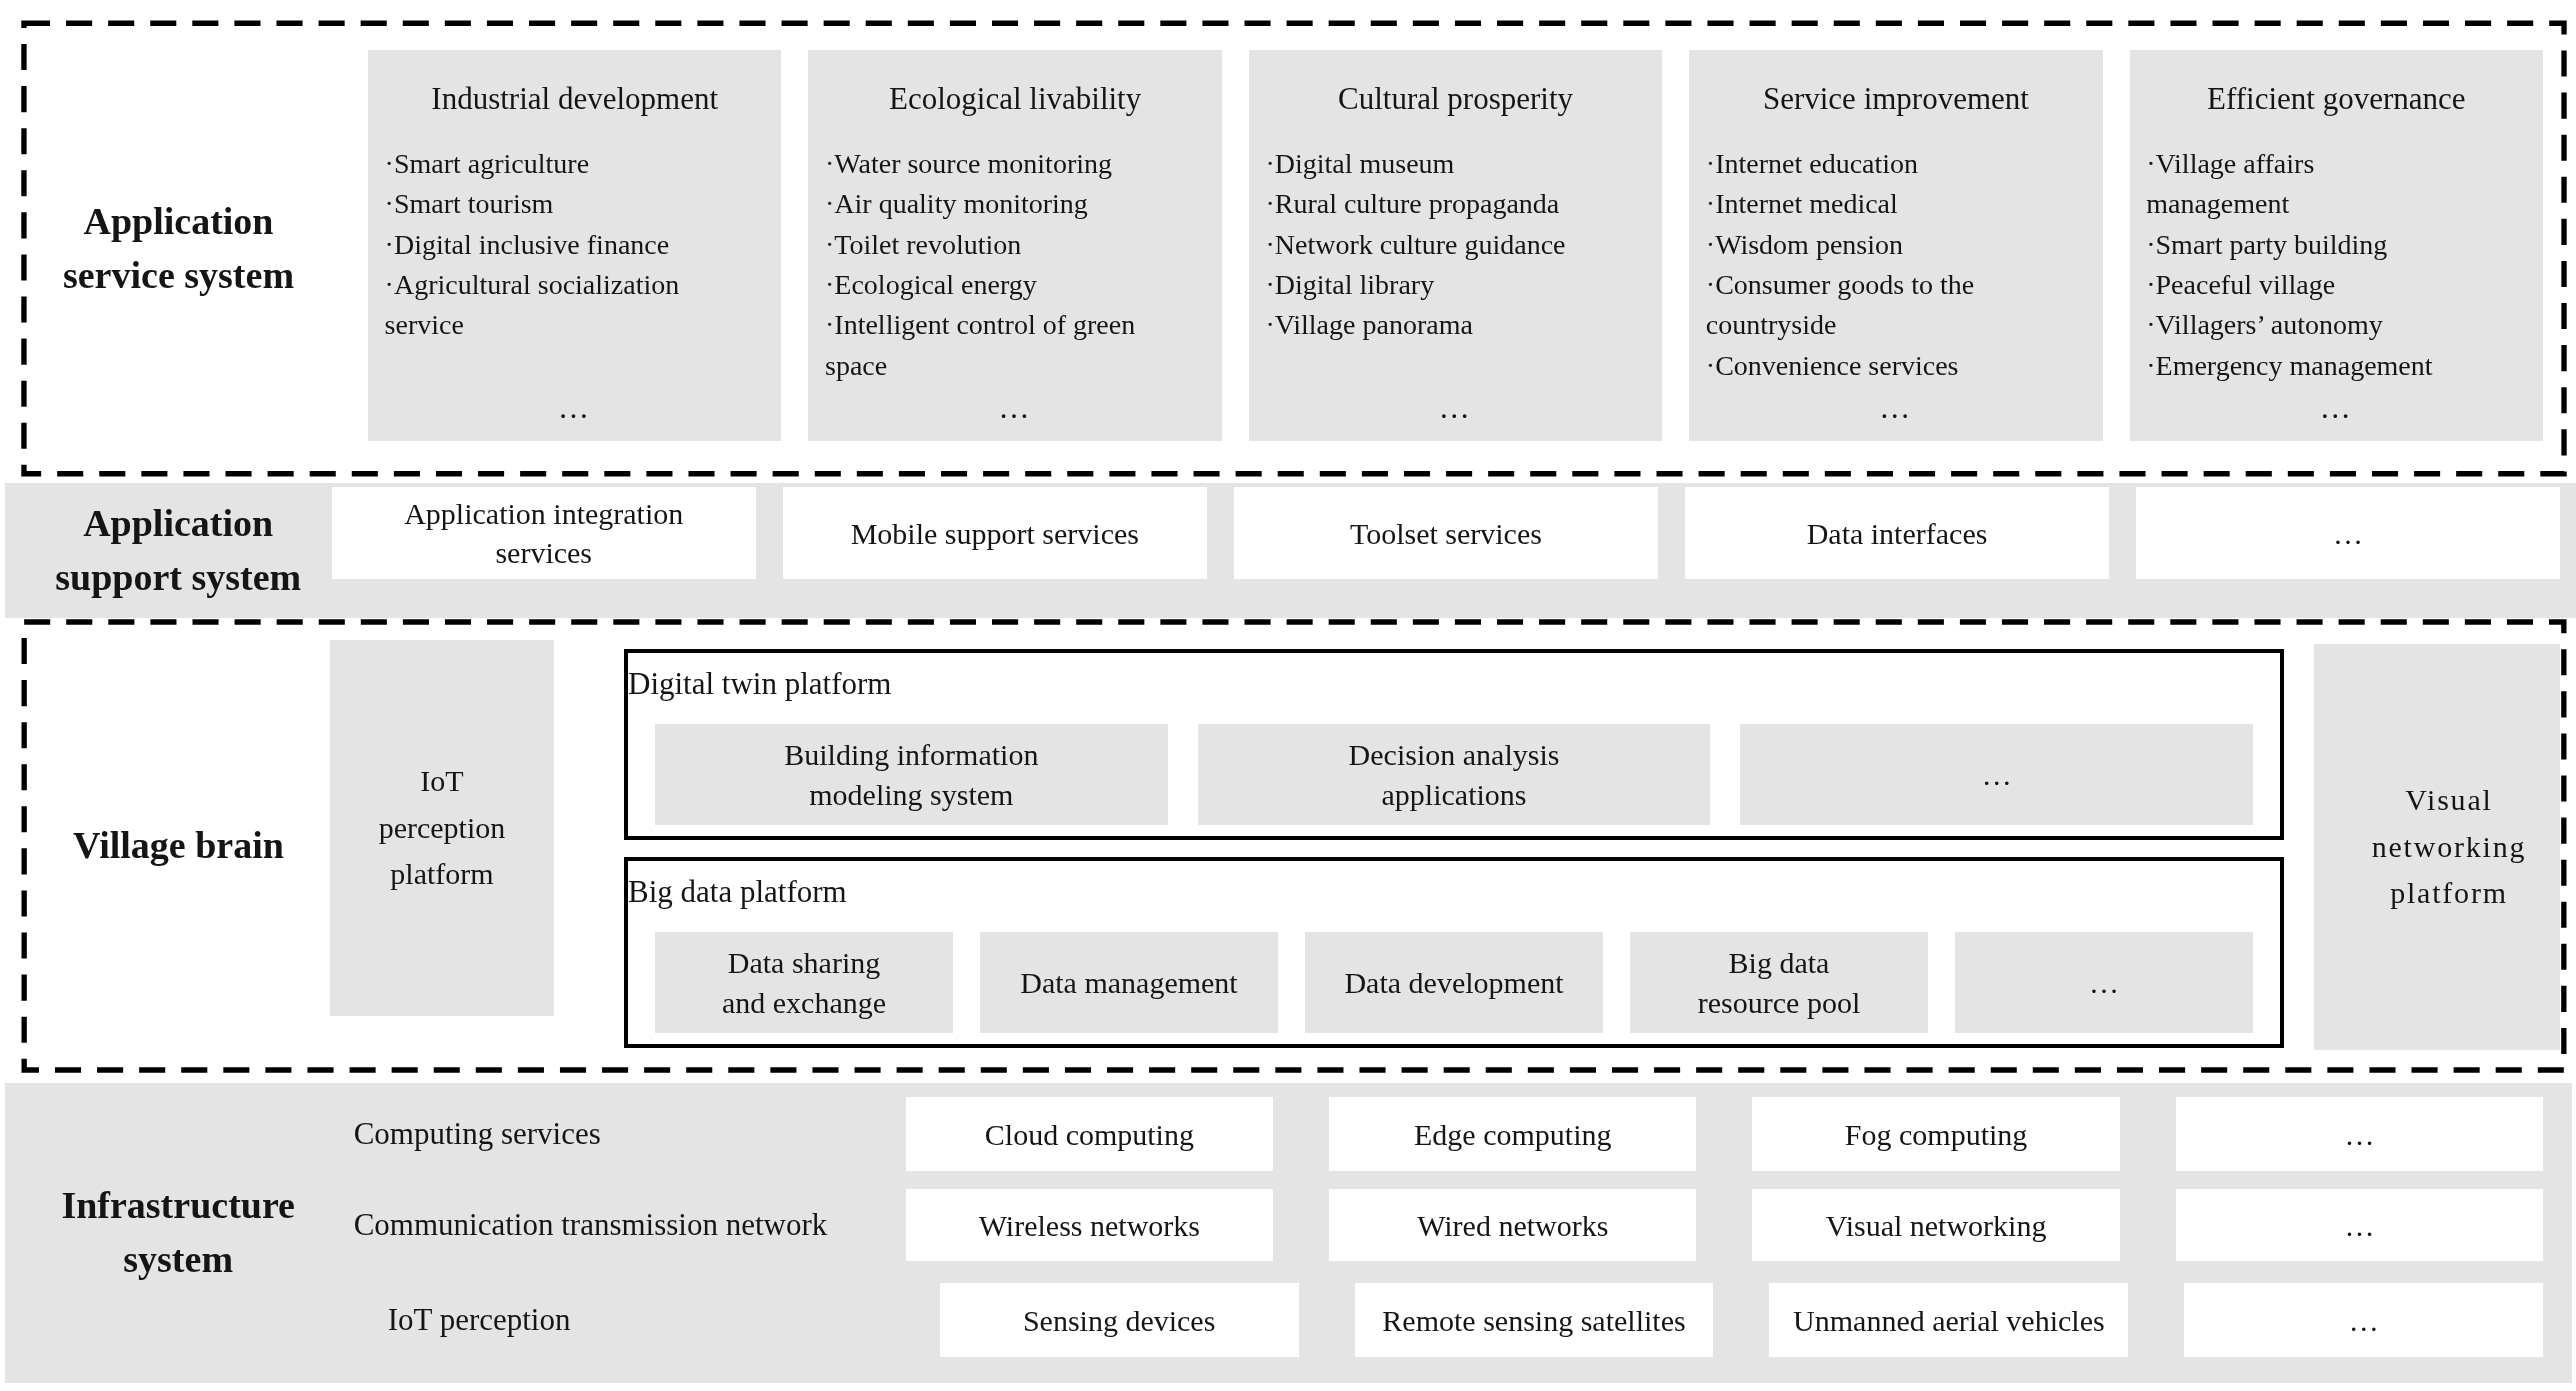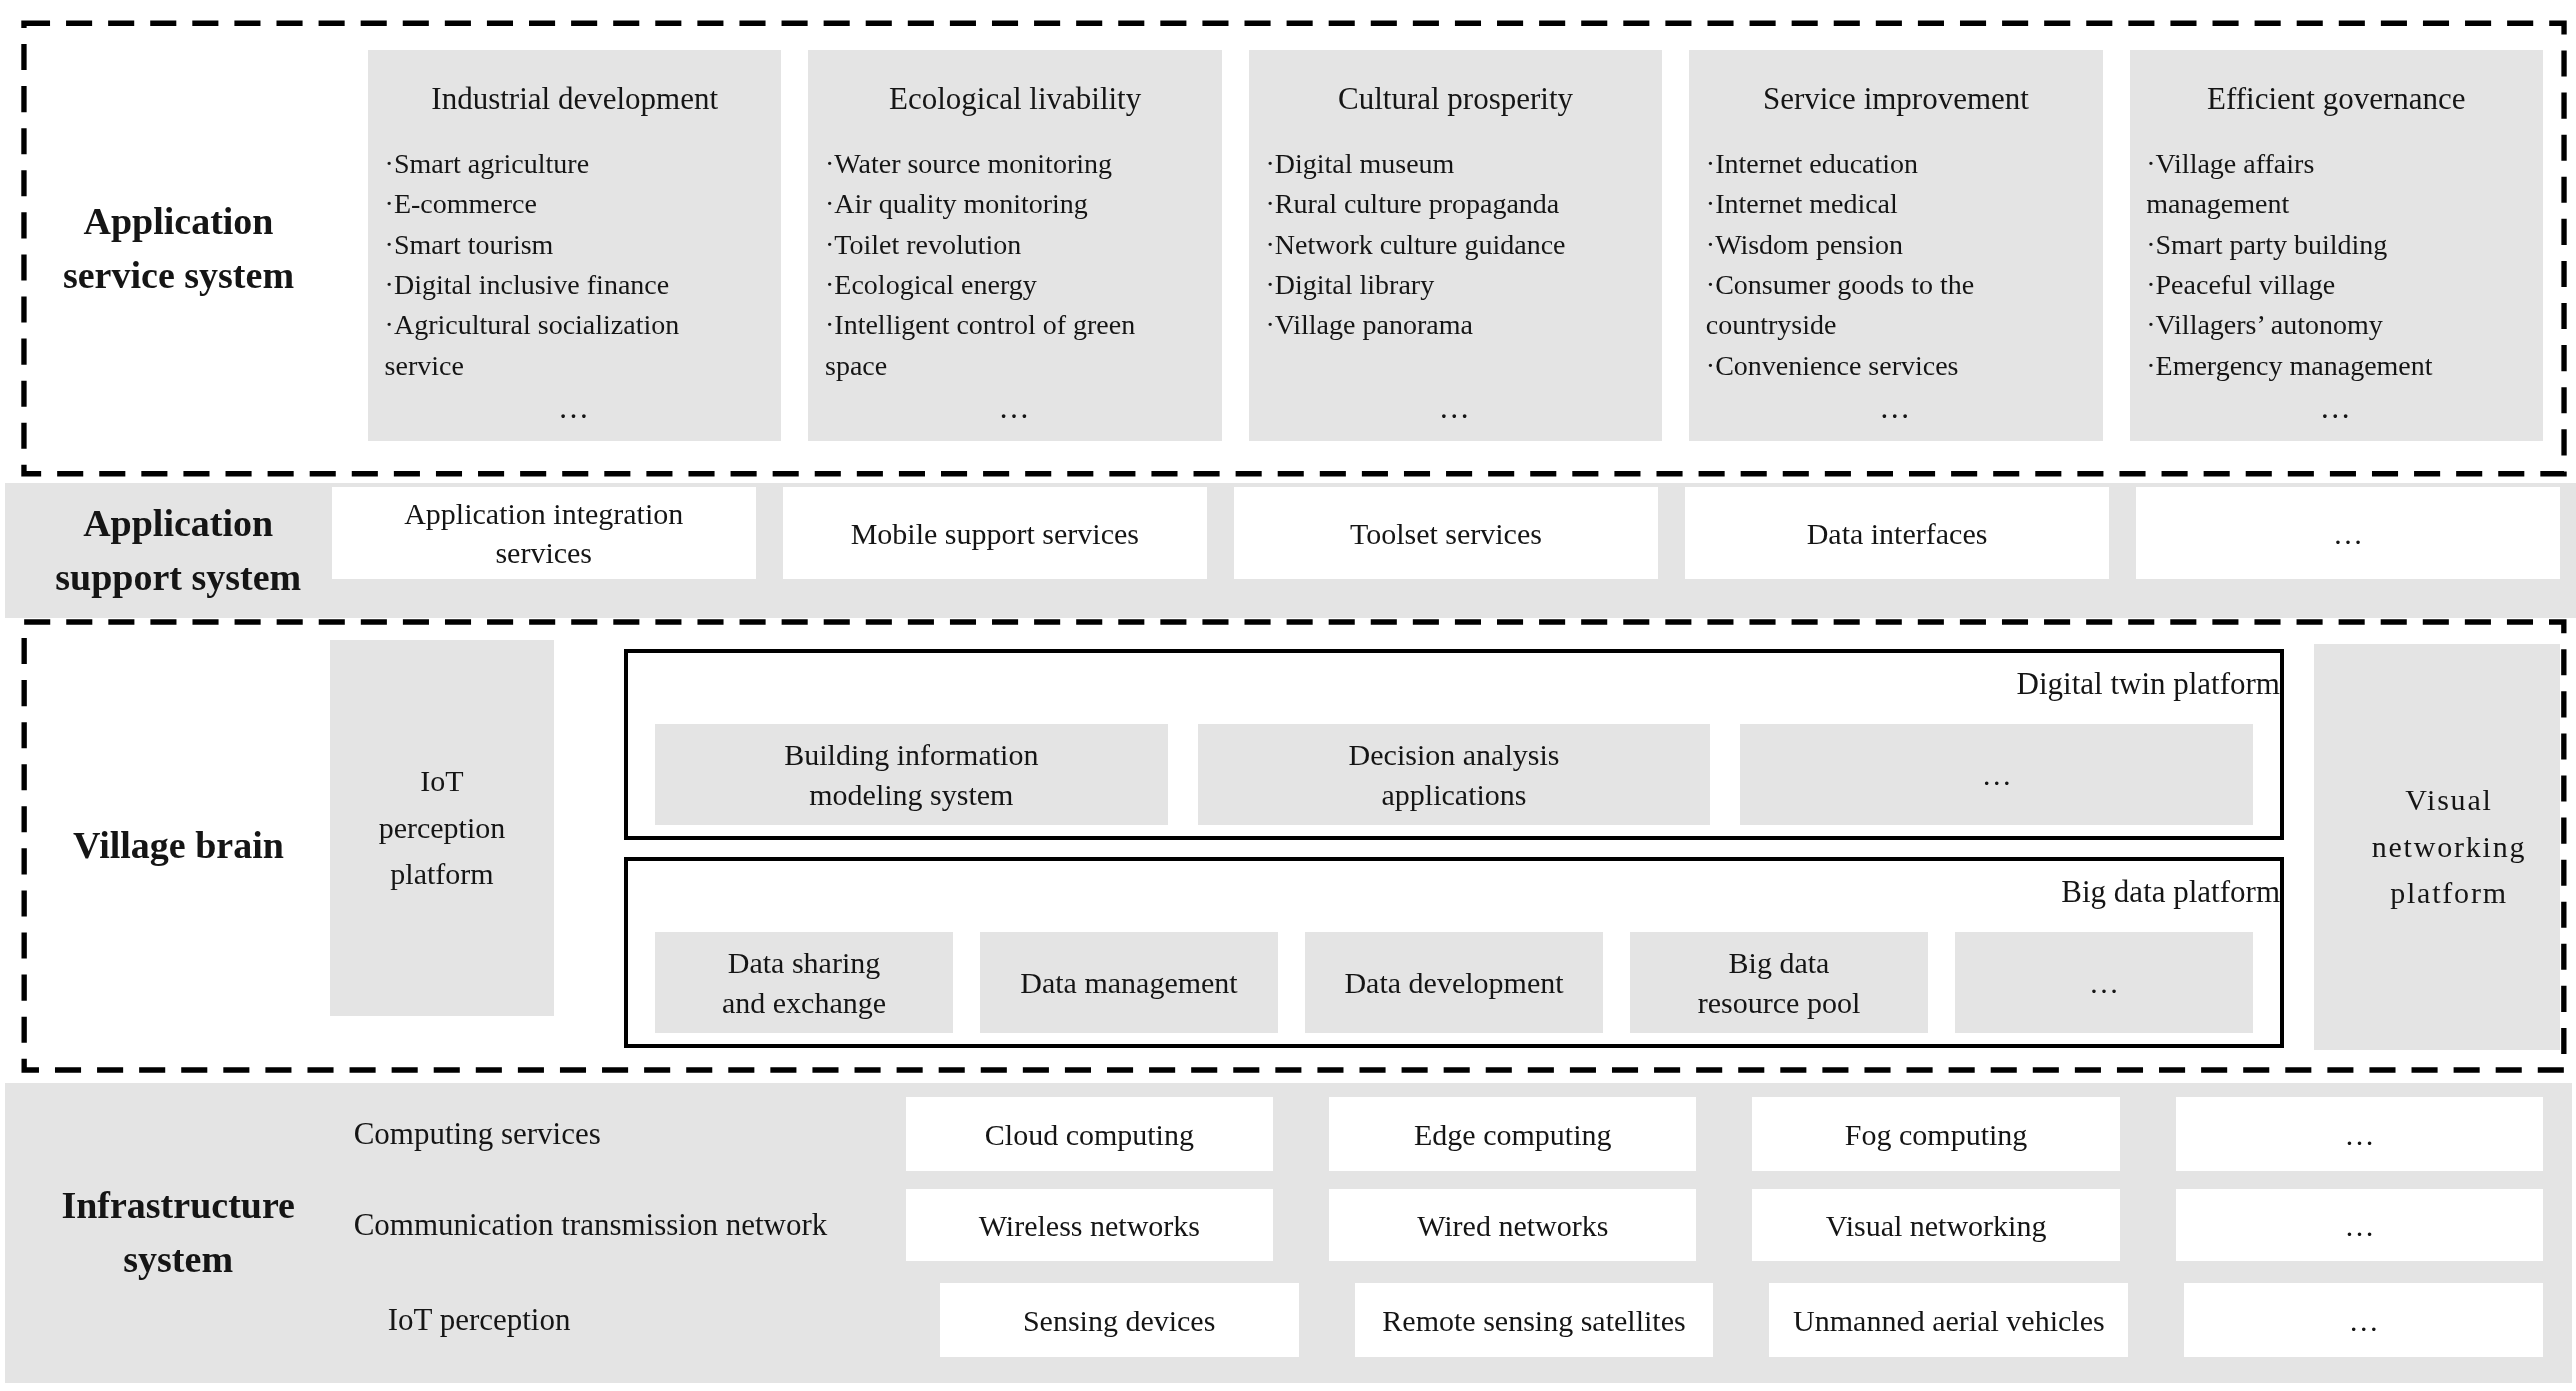--- a/index.html
+++ b/index.html
@@ -37,21 +37,21 @@
         text-align:center;font-size:30px;line-height:1.3;white-space:pre-line;}
 
   
   .gbox{position:absolute;background:#e4e4e4;display:flex;align-items:center;justify-content:center;
         text-align:center;font-size:30px;line-height:1.55;white-space:pre-line;}
   .iot-box{left:309px;top:21px;width:224px;height:376px;}
   .visual-box{left:2293px;top:25px;width:222px;height:406px;letter-spacing:1.8px;padding-left:24px;}
   .platform{position:absolute;background:#fff;border:4.7px solid #000;box-sizing:border-box;}
   .platform-dt{left:603px;top:30px;width:1660px;height:191px;}
   .platform-bd{left:603px;top:238px;width:1660px;height:191px;}
-  .platform-title{text-align:right;font-size:31px;margin-top:13px;}
+  .platform-title{text-align:left;font-size:31px;margin-top:13px;}
   .platform-row{position:absolute;left:27px;right:27px;top:71px;bottom:10.7px;display:flex;}
   .platform-dt .platform-row{gap:30px;}
   .platform-bd .platform-row{gap:27px;}
   .sbox{flex:1;background:#e4e4e4;display:flex;align-items:center;justify-content:center;
         text-align:center;font-size:30px;line-height:1.32;white-space:pre-line;}
 
   
   .infra-row{position:absolute;left:0;right:0;}
   .infra-row-1{top:14.2px;height:74px;}
   .infra-row-2{top:106px;height:72px;}
@@ -68,21 +68,20 @@
     <svg class="frame-border" width="2546" height="457" viewBox="0 0 4295 770">
       <rect x="5" y="5" width="4285" height="760" fill="none" stroke="#000" stroke-width="9" stroke-dasharray="44 27"></rect>
     </svg>
     <div class="side-label">Application service system</div>
 
     <div class="cards">
 
       <div class="card">
         <div class="card-title">Industrial development</div>
         <div class="card-item"><span>·</span><span>Smart agriculture</span></div>
-        <div class="card-item"><span>·</span><span>E-commerce</span></div>
         <div class="card-item"><span>·</span><span>Smart tourism</span></div>
         <div class="card-item"><span>·</span><span>Digital inclusive finance</span></div>
         <div class="card-item"><span>·</span><span>Agricultural socialization
 service</span></div>
         <div class="card-more">…</div>
       </div>
 
       <div class="card">
         <div class="card-title">Ecological livability</div>
         <div class="card-item"><span>·</span><span>Water source monitoring</span></div>

